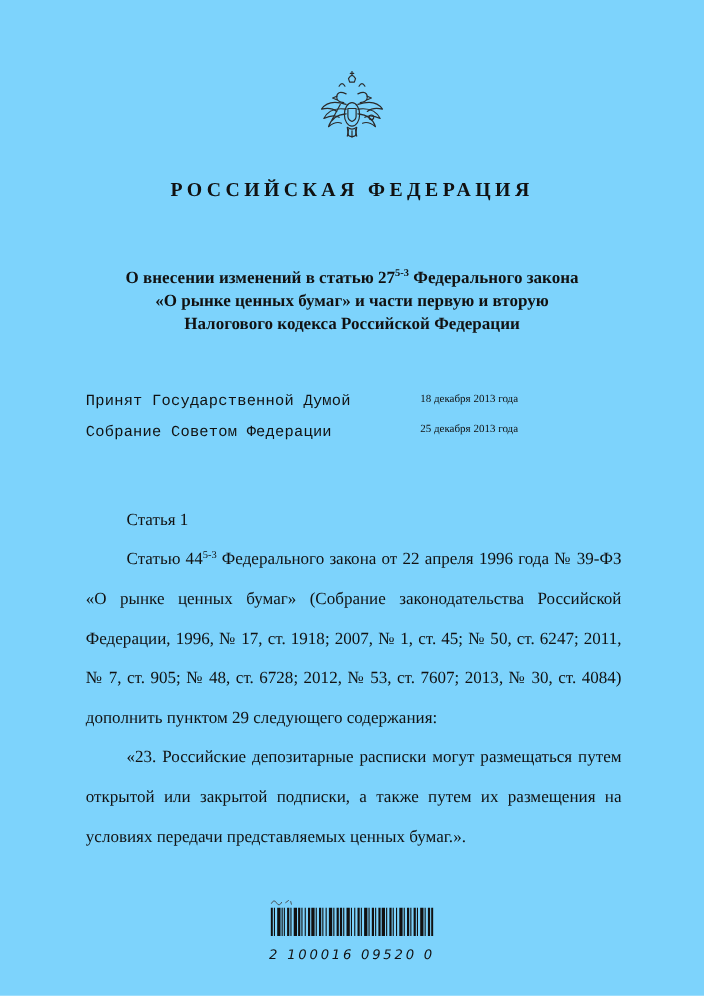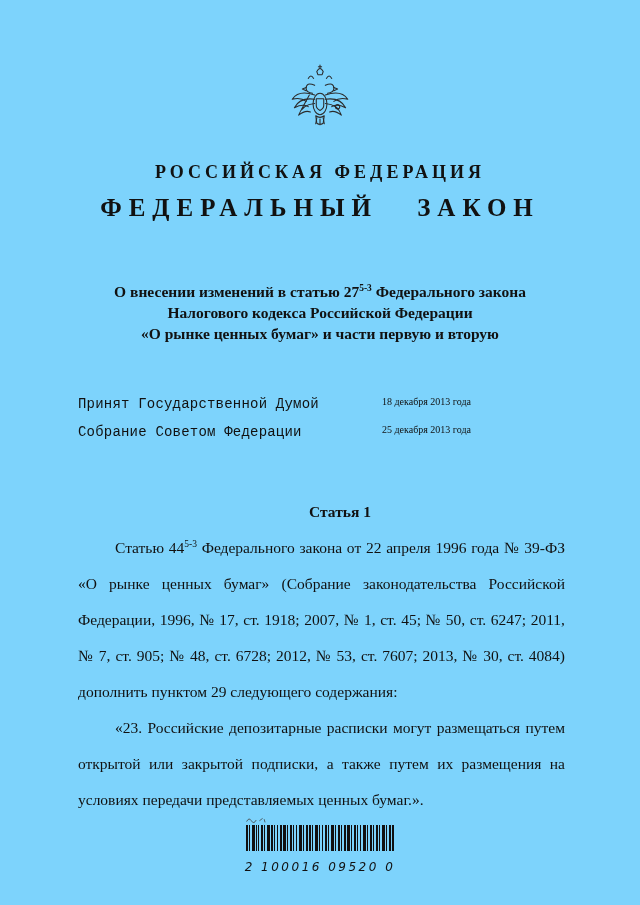--- a/index.html
+++ b/index.html
@@ -58,23 +58,23 @@
   .adoption-date { font-size: 10px; }
 
   .body-text {
     margin: 54px 75px 0 78px;
     width: 487px;
     font-size: 15.5px;
     line-height: 36px;
     text-align: justify;
   }
   .article-heading {
-    font-weight: 700;
+    font-weight: 400;
     text-indent: 37px;
-    text-align: center;
+    text-align: left;
   }
   .para { text-indent: 37px; }
 
   .barcode-wrap {
     position: absolute;
     top: 816px;
     left: 50%;
     transform: translateX(-50%);
     text-align: center;
     width: 170px;
@@ -119,26 +119,25 @@
         <line x1="60" y1="103" x2="60" y2="114"></line>
         <line x1="66" y1="101" x2="68" y2="112"></line>
         <line x1="40" y1="58" x2="26" y2="84"></line>
         <circle cx="93" cy="80" r="4"></circle>
       </g>
     </svg>
   </div>
 
   <div class="country">РОССИЙСКАЯ ФЕДЕРАЦИЯ</div>
 
-  <div class="doc-type">ФЕДЕРАЛЬНЫЙ ЗАКОН</div>
 
   <div class="law-title">
     <div><span>О внесении изменений в статью 27</span><sup>5-3</sup><span> Федерального закона</span></div>
+    <div>«О рынке ценных бумаг» и части первую и вторую</div>
     <div>Налогового кодекса Российской Федерации</div>
-    <div>«О рынке ценных бумаг» и части первую и вторую</div>
   </div>
 
   <div class="adoption">
     <div class="adoption-row">
       <span class="adoption-label">Принят Государственной Думой</span>
       <span class="adoption-date">18 декабря 2013 года</span>
     </div>
     <div class="adoption-row">
       <span class="adoption-label">Собрание Советом Федерации</span>
       <span class="adoption-date">25 декабря 2013 года</span>

